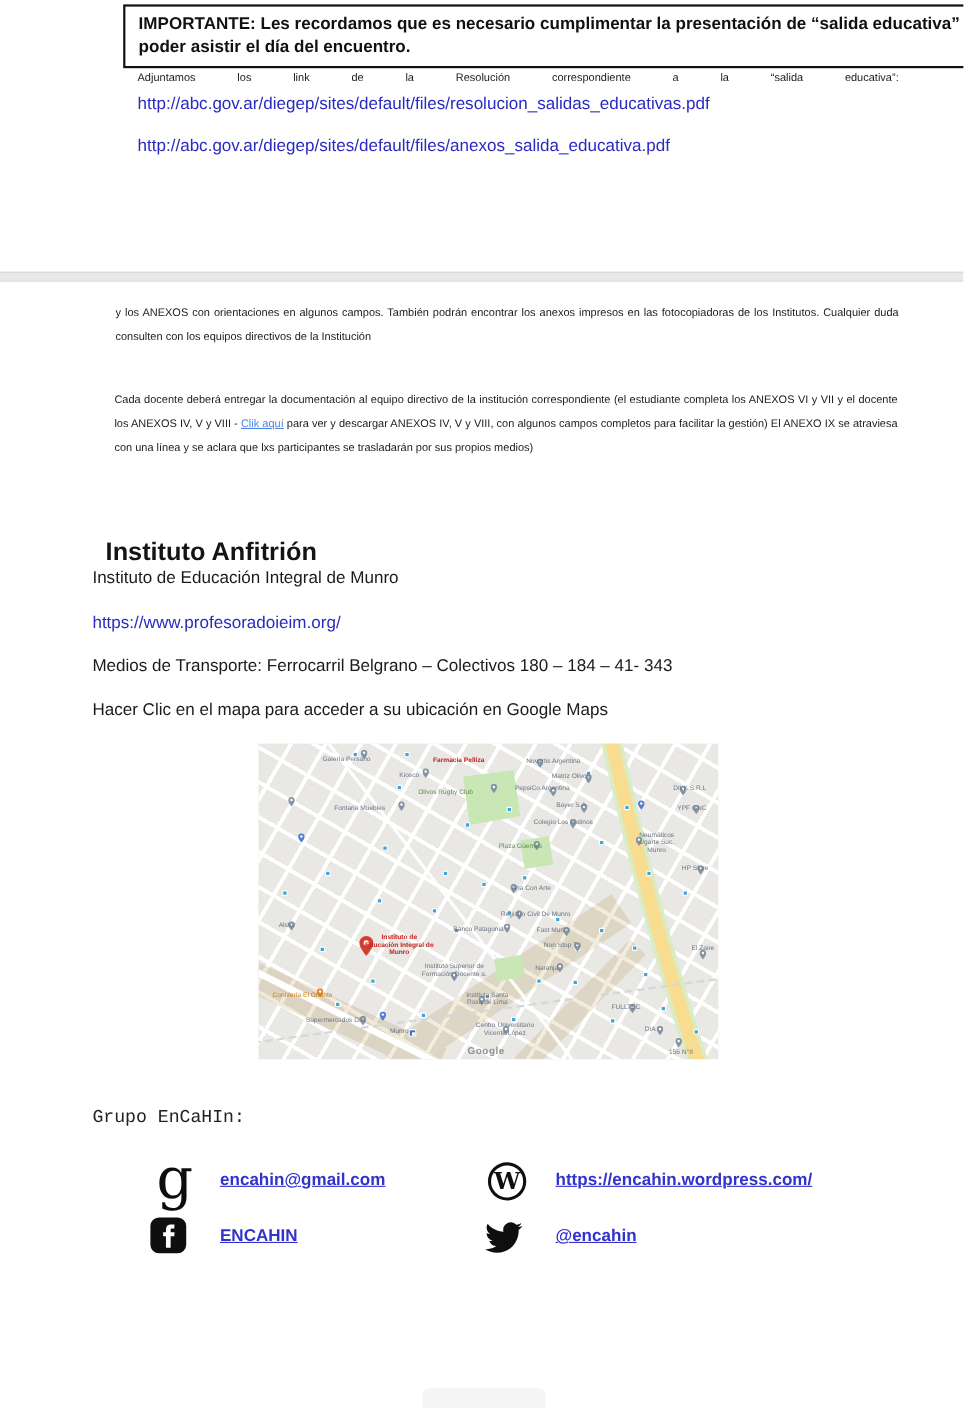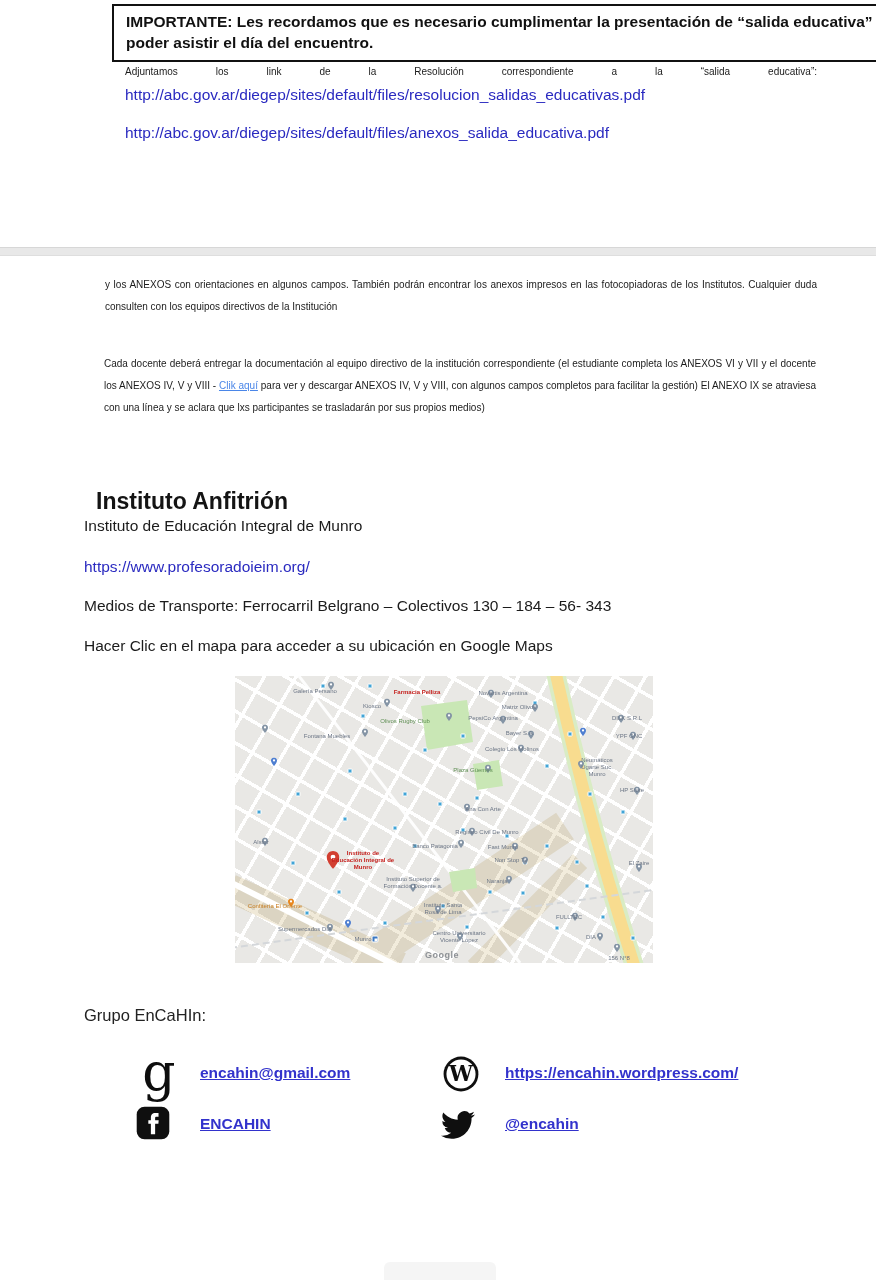--- a/index.html
+++ b/index.html
@@ -68,21 +68,21 @@
   .m-pin { position:absolute; transform:translate(-50%,-100%); line-height:0; }
   .m-station {
     position:absolute; width:7px; height:7px; background:#3b78c3; border-radius:1.5px;
     transform:translate(-50%,-50%); border:0.5px solid #fff;
   }
   .m-station::after {
     content:""; position:absolute; left:2px; top:2px; width:3px; height:3px; background:#fff;
   }
 
   
-  .grupo-heading { position:absolute; left:84px; top:1006px; font-size:16.5px; color:#222; }
+  .grupo-heading { position:absolute; left:84px; top:1006px; font-size:16.5px; color:#222;font-family:Liberation Mono, monospace; }
   .contact-label {
     position:absolute; font-size:15.5px; font-weight:bold; color:#3232cc;
     text-decoration:underline; cursor:pointer;
   }
   .icon-google {
     position:absolute; left:139px; top:1044px; width:40px; height:56px;
     font-family:"DejaVu Serif", serif; font-size:52px; line-height:56px; color:#0d0d0d;
     text-align:center; font-weight:normal;
   }
   .icon-box { position:absolute; line-height:0; }
@@ -115,21 +115,21 @@
   <p class="para" style="left:104px; top:353px; width:712px;">
     <span>Cada docente  deberá entregar la documentación al equipo directivo de la institución correspondiente (el estudiante completa los ANEXOS VI y VII y el docente los ANEXOS IV, V y VIII -  </span><a class="inline-link">Clik aquí</a><span> para ver y descargar ANEXOS IV, V y VIII, con algunos campos completos para facilitar la gestión) El ANEXO IX se atraviesa con una línea y se aclara que lxs participantes se trasladarán por sus propios medios)</span>
   </p>
 
   <h2 class="section-heading">Instituto Anfitrión</h2>
 
   <p class="plainline" style="left:84px; top:517px;">Instituto de Educación Integral de Munro</p>
 
   <a class="doclink" style="position:absolute; left:84px; top:556px;">https://www.profesoradoieim.org/</a>
 
-  <p class="plainline" style="left:84px; top:597px;">Medios de Transporte: Ferrocarril Belgrano – Colectivos 130 – 184 – 56- 343</p>
+  <p class="plainline" style="left:84px; top:597px;">Medios de Transporte: Ferrocarril Belgrano – Colectivos 180 – 184 – 41- 343</p>
 
   <p class="plainline" style="left:84px; top:637px;">Hacer Clic en el mapa para acceder a su ubicación en Google Maps</p>
 
   <div class="map" id="map">
     <svg class="overlay" width="418" height="287" viewBox="0 0 418 287">
 
       <g style="mix-blend-mode:multiply">
         <path d="M -5 212 L 165 290" stroke="#f0e9d8" stroke-width="28" fill="none"></path>
         <path d="M 120 290 L 330 150" stroke="#f2ecdc" stroke-width="32" fill="none"></path>
         <path d="M 240 292 L 345 185" stroke="#f2ecdc" stroke-width="20" fill="none"></path>

